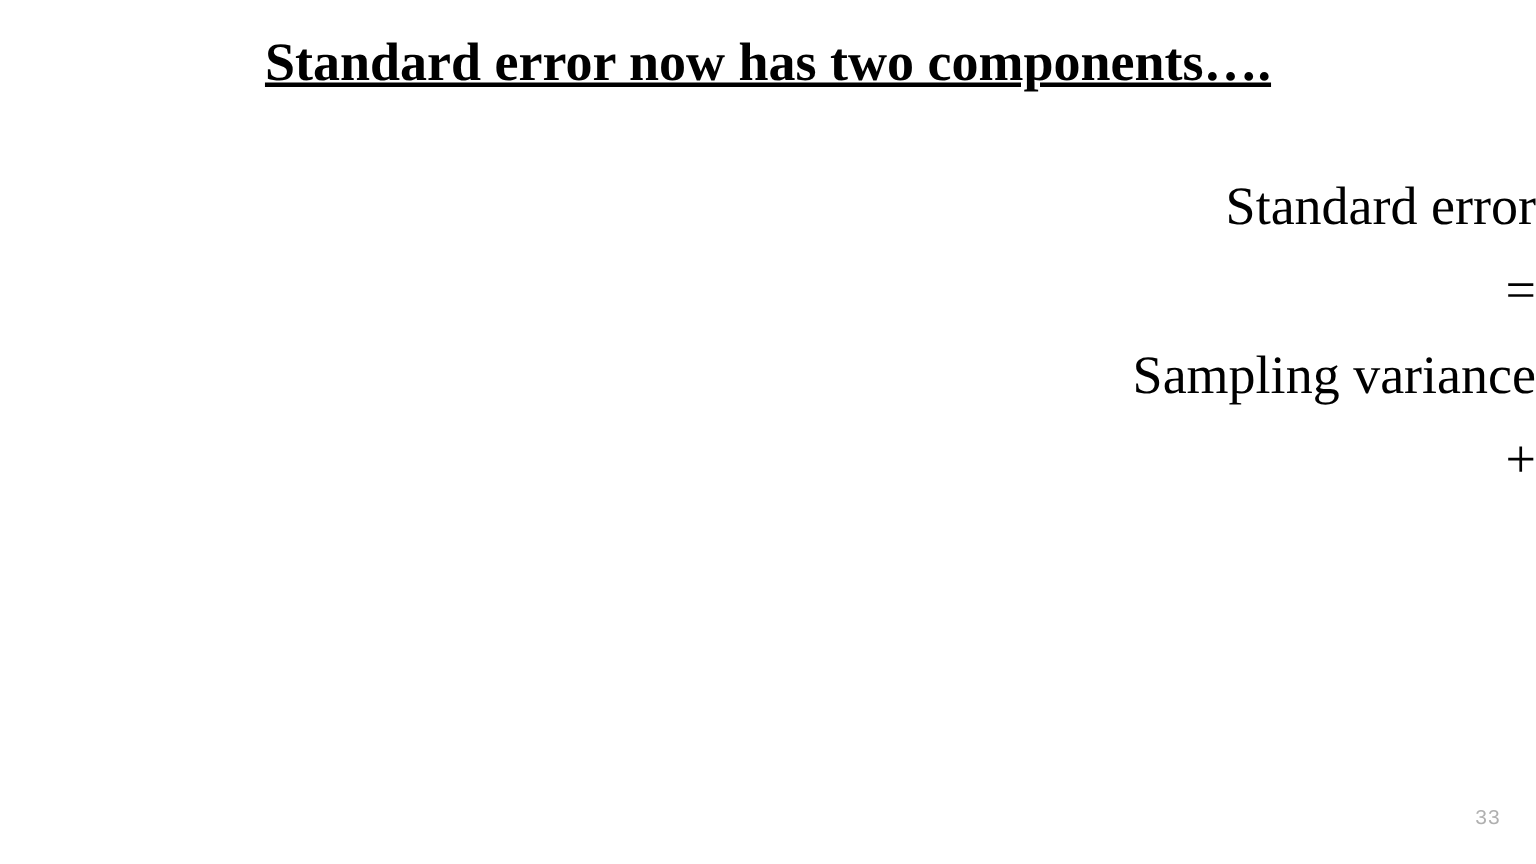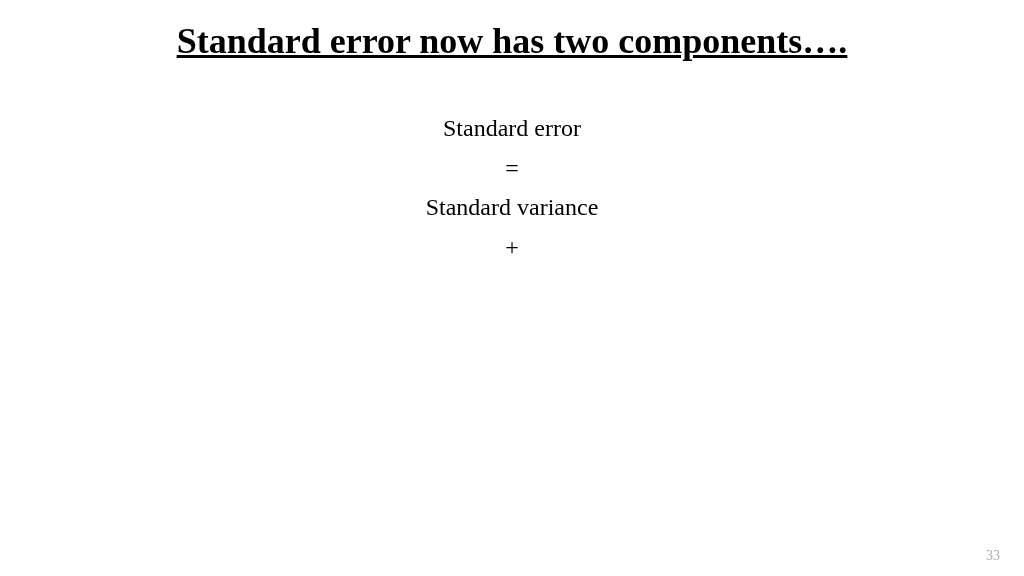--- a/index.html
+++ b/index.html
@@ -22,41 +22,41 @@
       padding-top: 20px;
     }
     .title {
       text-align: center;
       font-size: 36px;
       font-weight: bold;
       text-decoration: underline;
       margin-bottom: 50px;
     }
     .content {
-      text-align: center;
-      font-size: 24px;
+      text-align: right;
+      font-size: 36px;
       line-height: 1.4;
     }
     .content div {
       margin-bottom: 6px;
     }
     .page-number {
       position: absolute;
-      bottom: 12px;
+      bottom: 22px;
       right: 24px;
-      font-family: Liberation Serif, serif;
+      font-family: Liberation Mono, monospace;
       font-size: 14px;
       color: #b0b0b0;
     }
   </style>
 </head>
 <body>
 
 <div class="slide">
   <div class="title">Standard error now has two components….</div>
   <div class="content">
     <div>Standard error</div>
     <div>=</div>
-    <div>Standard variance</div>
+    <div>Sampling variance</div>
     <div>+</div>
   </div>
   <div class="page-number">33</div>
 </div>
 
 </body></html>

